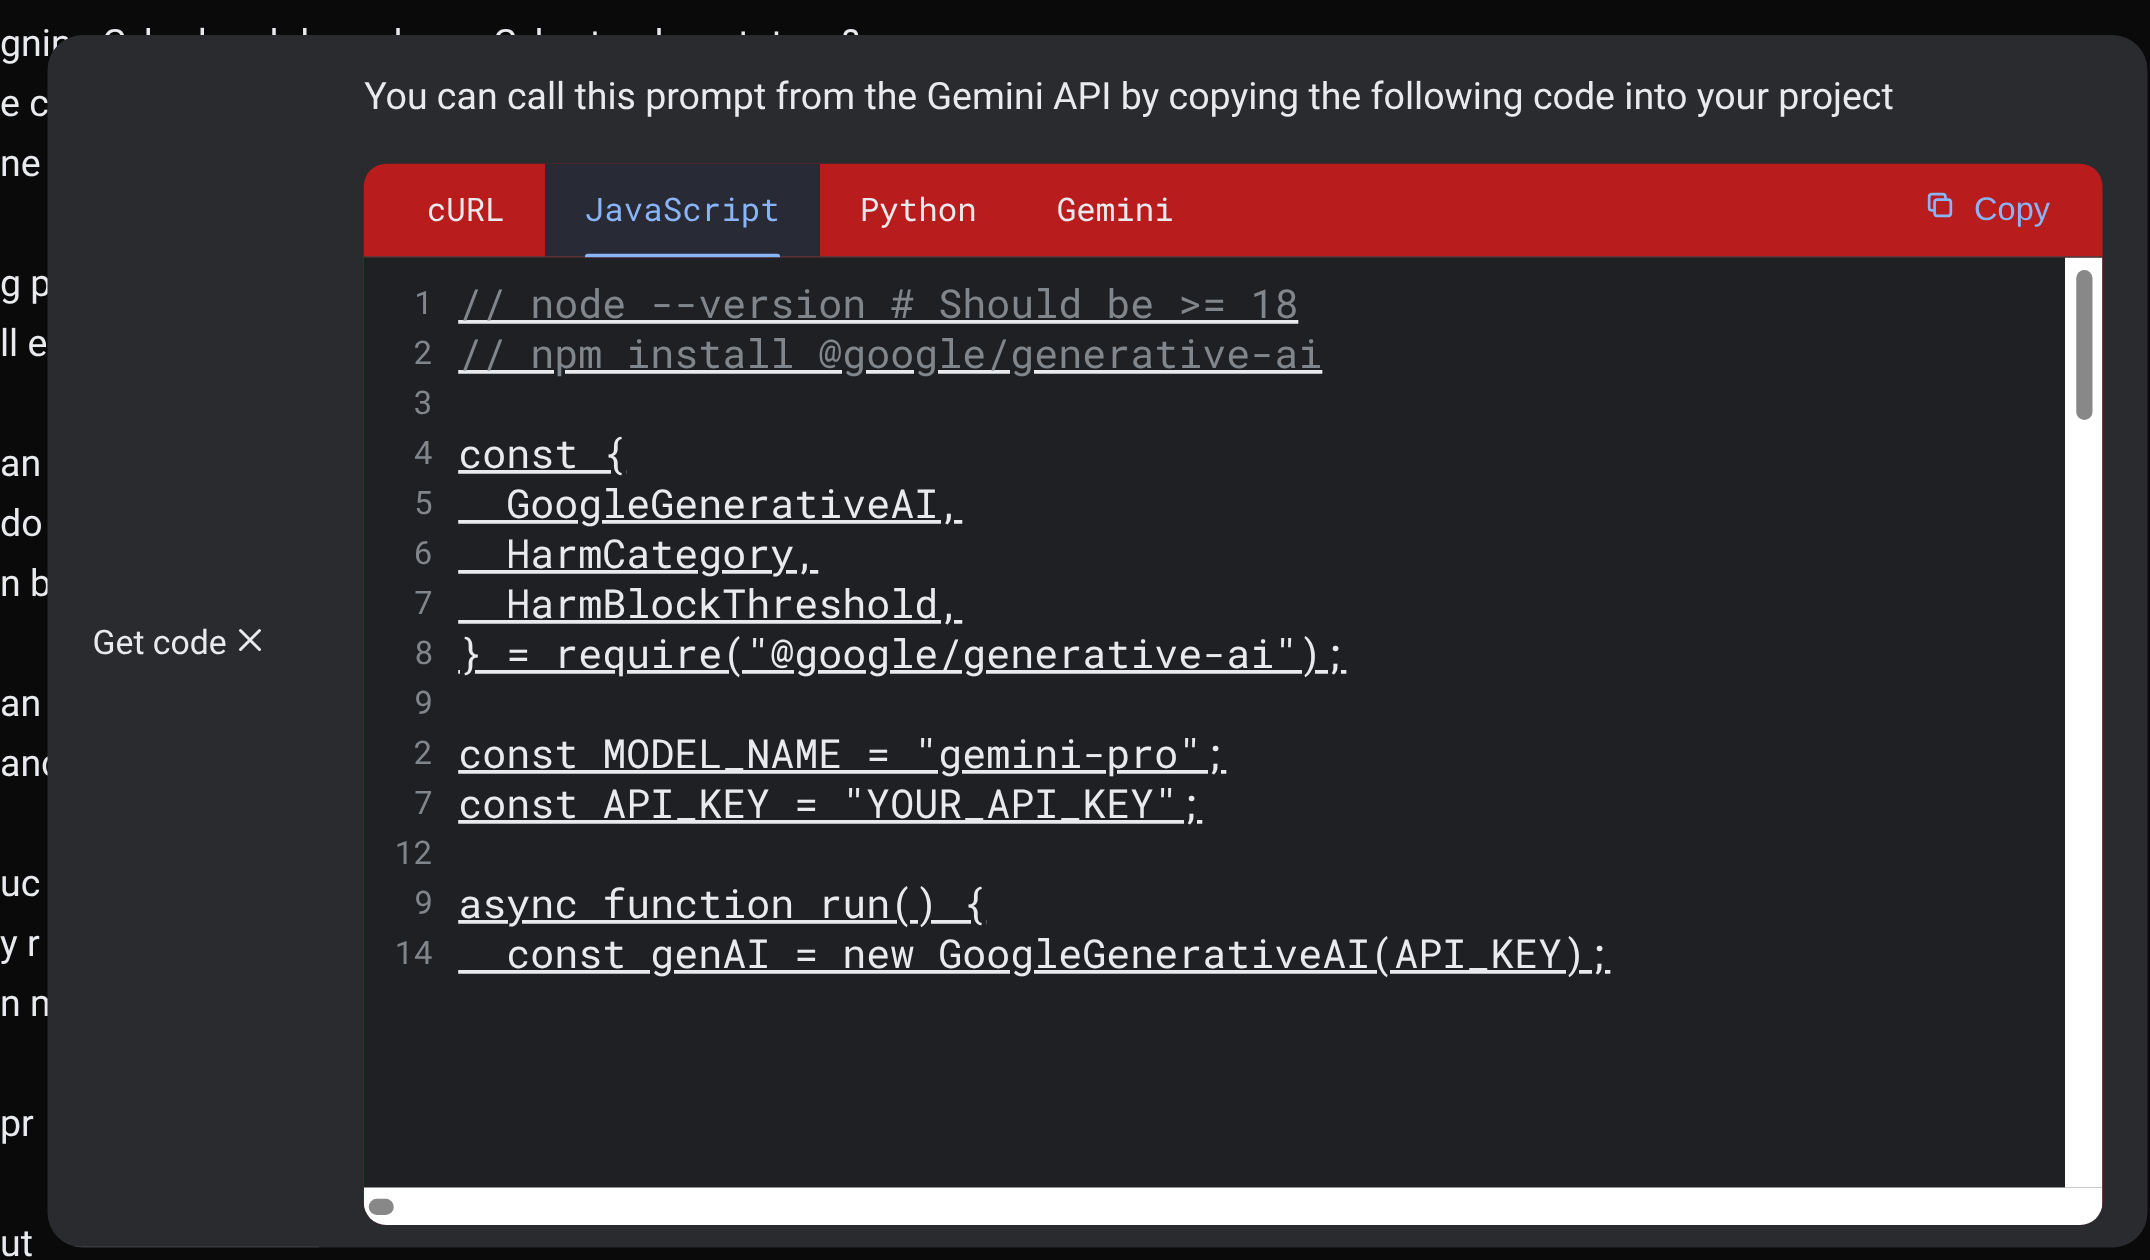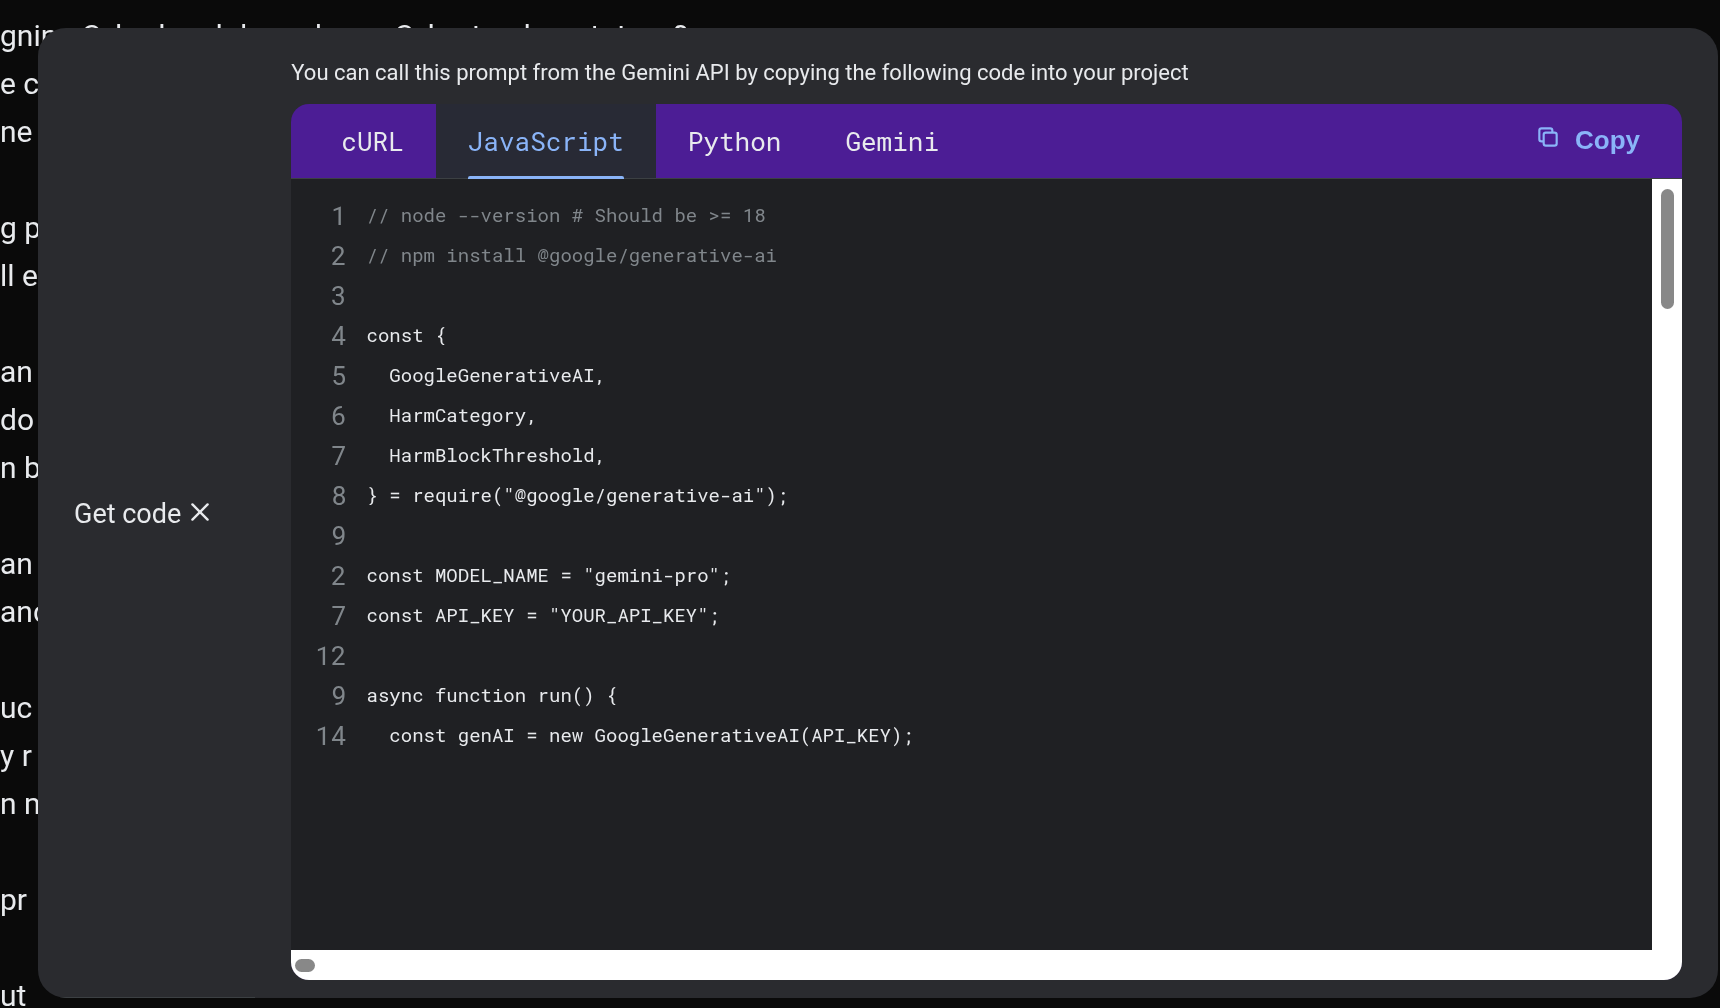--- a/index.html
+++ b/index.html
@@ -61,28 +61,28 @@
 }
 .close-btn svg { width: 26px; height: 26px; }
 .modal-body {
   padding: 30px 36px 0 36px;
   flex: 1;
   display: flex;
   flex-direction: column;
   overflow: hidden;
 }
 .description {
-  font-size: 22px;
+  font-size: 30px;
   font-weight: 400;
   color: #e8eaed;
-  margin-bottom: 16px;
+  margin-bottom: 32px;
   line-height: 1.35;
 }
 .code-container {
-  background: #4c1d95;
+  background: #b91c1c;
   border-radius: 18px;
   flex: 1;
   display: flex;
   flex-direction: column;
   overflow: hidden;
   margin-bottom: 18px;
 }
 .tab-bar {
   display: flex;
   align-items: center;
@@ -118,21 +118,20 @@
   display: flex;
   align-items: center;
   gap: 14px;
   background: none;
   border: none;
   cursor: pointer;
   color: #8ab4f8;
   font-size: 26px;
   font-family: 'Google Sans', sans-serif;
   padding: 8px 12px;
-  font-weight: bold;
 }
 .copy-btn svg { width: 26px; height: 26px; }
 .code-area {
   flex: 1;
   display: flex;
   overflow: hidden;
   position: relative;
   background: #1f2023;
 }
 .code-scroll {
@@ -145,25 +144,26 @@
   padding: 0 20px 0 24px;
   text-align: right;
   color: #80868b;
   font-family: 'Roboto Mono', 'Courier New', monospace;
   font-size: 26px;
   line-height: 40px;
   user-select: none;
 }
 .code-content {
   font-family: 'Roboto Mono', 'Courier New', monospace;
-  font-size: 19px;
+  font-size: 32px;
   line-height: 40px;
   color: #e8eaed;
   white-space: pre;
   flex: 1;
+  text-decoration: underline;
 }
 .code-line { min-height: 40px; }
 .comment { color: #80868b; }
 .scrollbar-v {
   position: absolute;
   right: 0;
   top: 0;
   bottom: 30px;
   width: 30px;
   background: #ffffff;

